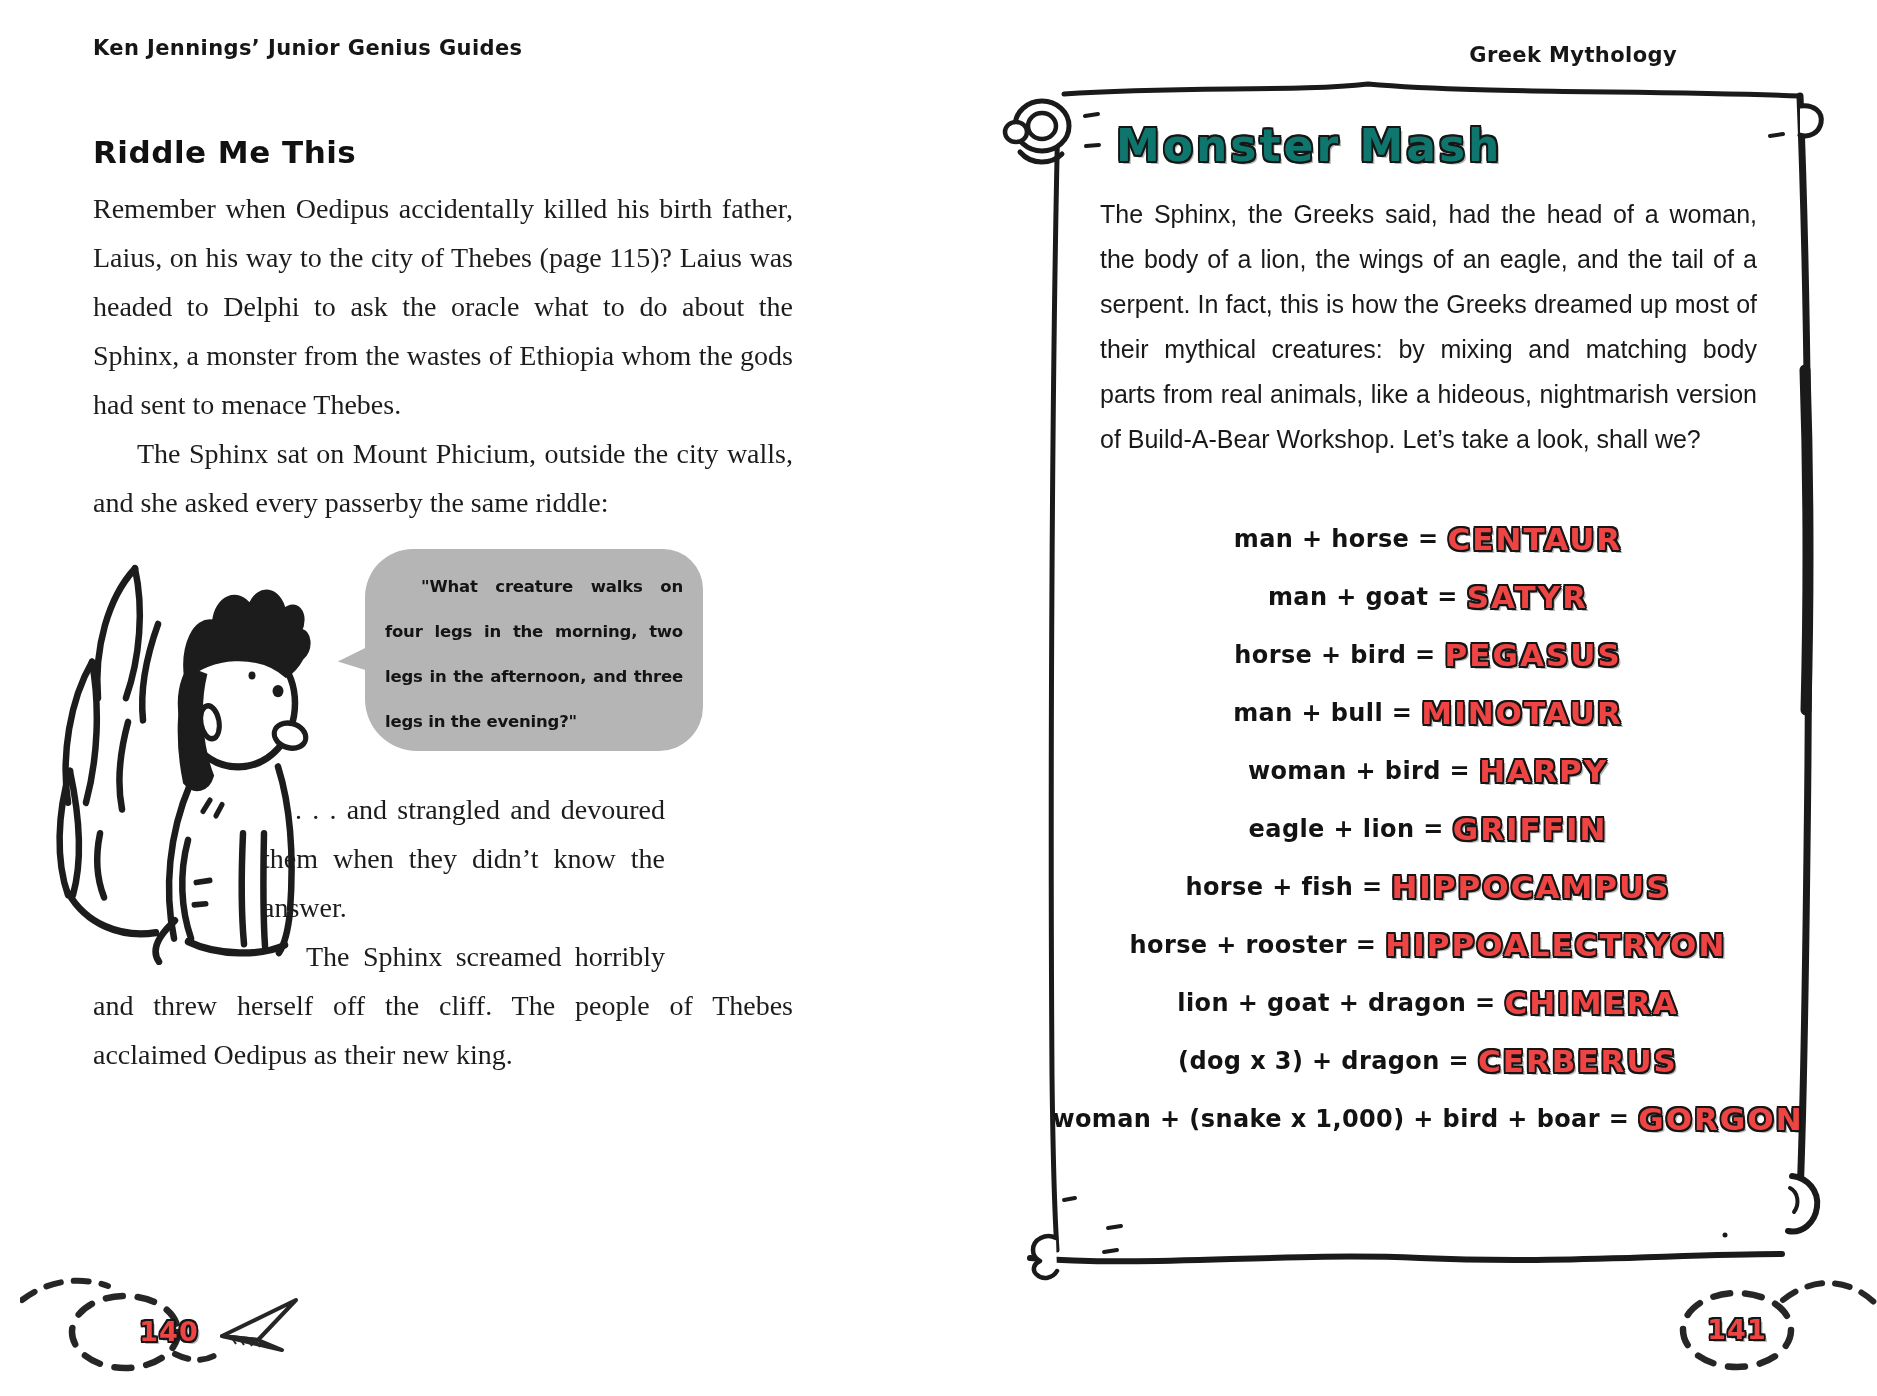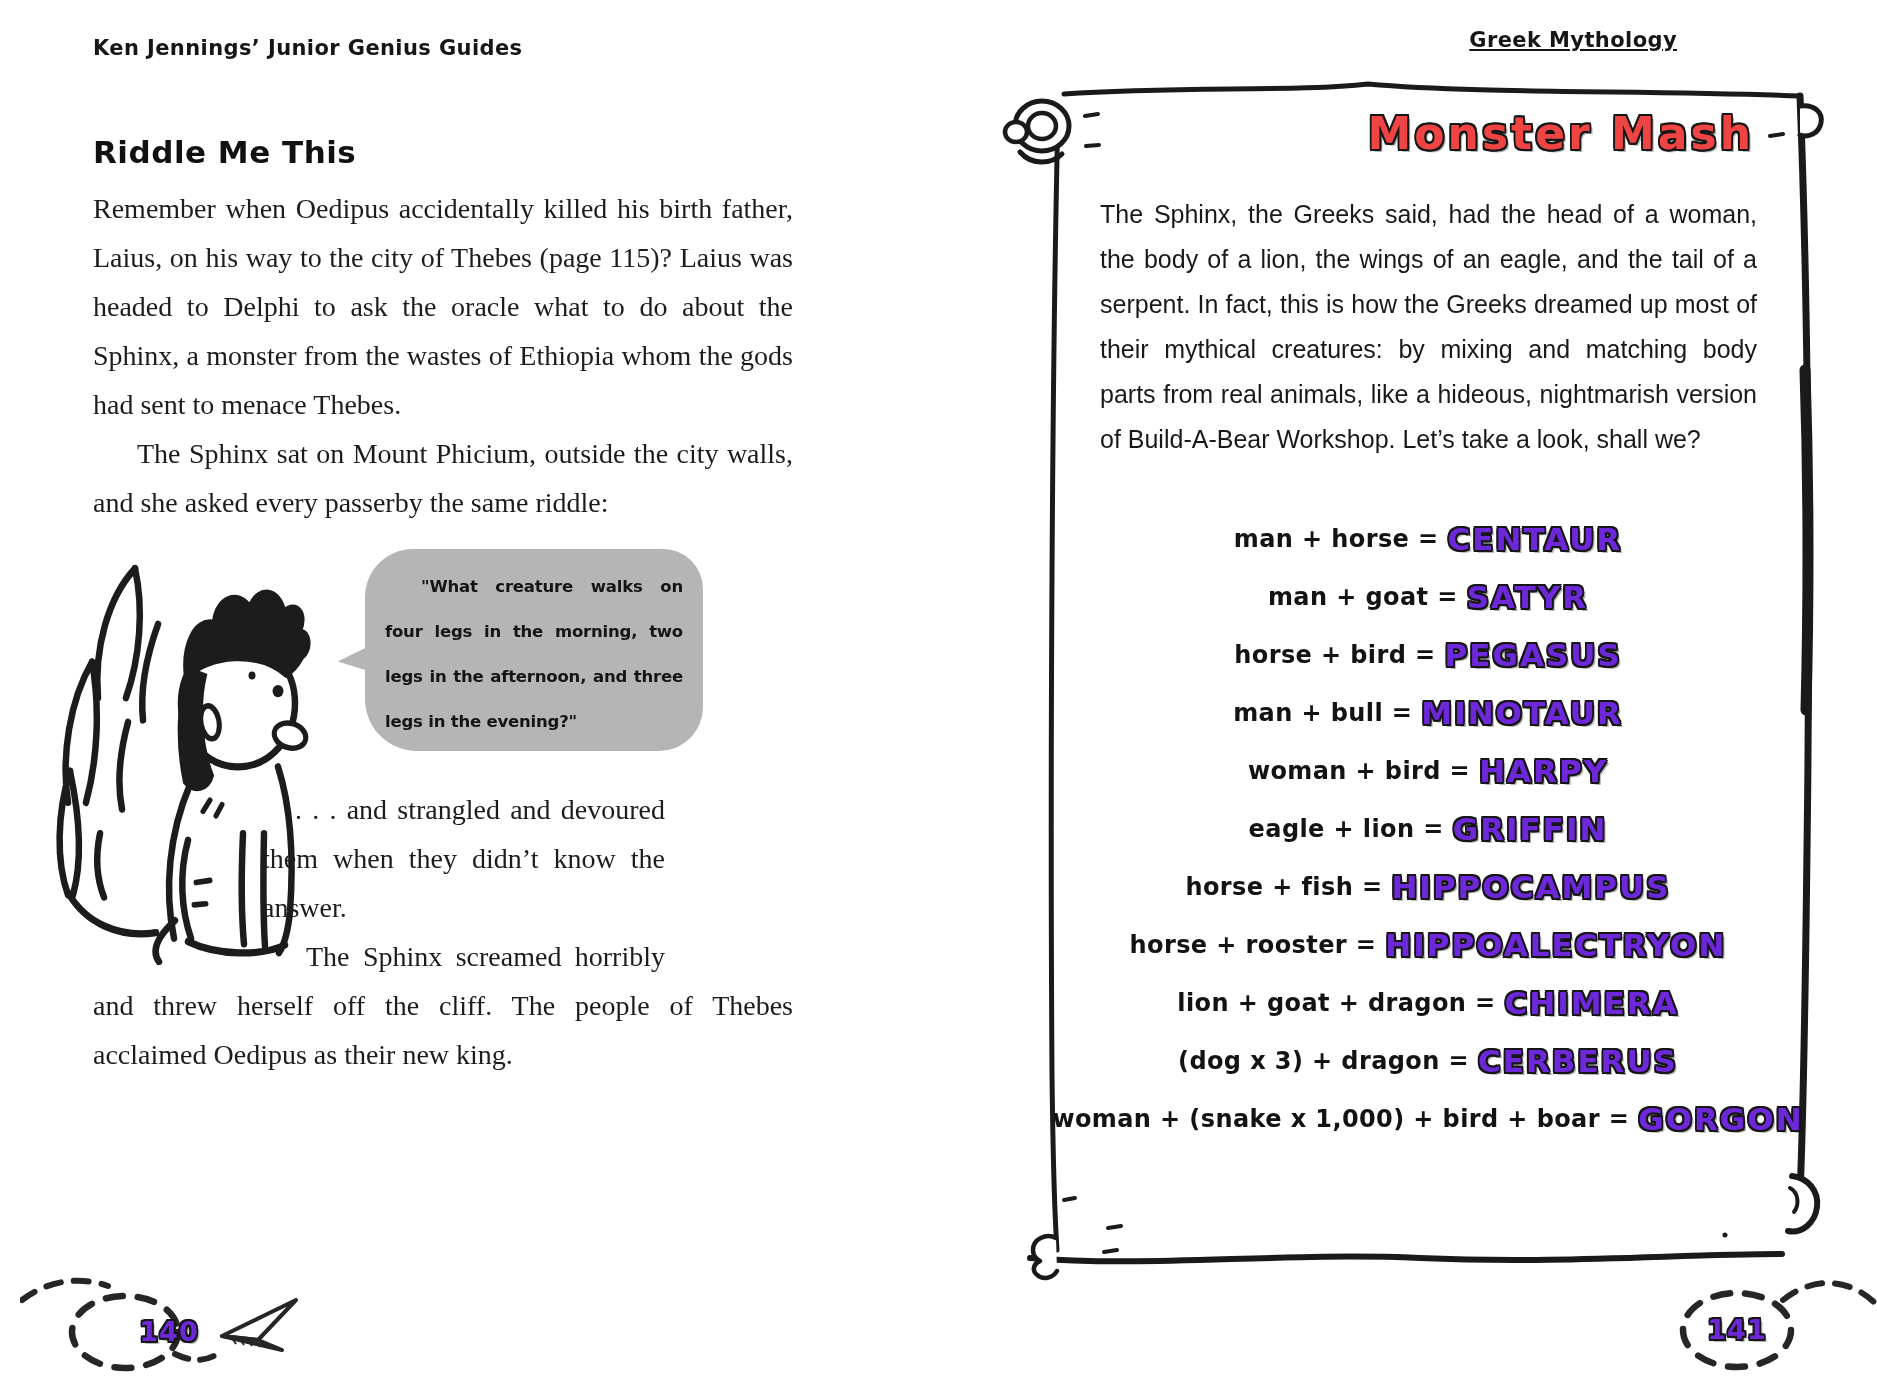--- a/index.html
+++ b/index.html
@@ -8,21 +8,21 @@
     background:#ffffff;color:#1b1b1b;
     font-family:"Liberation Serif", serif;
   }
   
   .running-head{
     position:absolute;
     font-family:"DejaVu Sans", sans-serif;font-weight:700;
     font-size:21px;letter-spacing:0.4px;color:#161616;
   }
   .outline-text{
-    font-family:"DejaVu Sans", sans-serif;font-weight:800;color:#6d28d9;
+    font-family:"DejaVu Sans", sans-serif;font-weight:800;color:#ef4444;
     letter-spacing:2px;
     text-shadow:
       -1.6px -1.6px 0 #161616, 1.6px -1.6px 0 #161616,
       -1.6px  1.6px 0 #161616, 1.6px  1.6px 0 #161616,
       -1.8px 0 0 #161616, 1.8px 0 0 #161616,
       0 -1.8px 0 #161616, 0 1.8px 0 #161616,
       3px 3px 0 rgba(20,20,20,0.30);
   }
   
   .section-title{
@@ -57,22 +57,22 @@
   .wrap-block{overflow:hidden;}
   .spacer-l{float:left;width:169px;height:196px;}
   .spacer-r{float:right;width:128px;height:196px;}
   .pagenum-decor{position:absolute;}
   .pagenum{
     position:absolute;text-align:center;font-size:27px;letter-spacing:1px;
   }
   
   .scroll-frame{position:absolute;left:1000px;top:70px;}
   .scroll-title{
-    position:absolute;left:1100px;top:104px;width:650px;margin:4px;
-    text-align:right;font-size:44px;letter-spacing:3px;color:#ef4444;
+    position:absolute;left:1100px;top:104px;width:650px;margin:16px;
+    text-align:left;font-size:44px;letter-spacing:3px;color:#0f766e;
   }
   .scroll-intro{
     position:absolute;left:1100px;top:192px;width:657px;margin:0;
     font-family:"Liberation Sans", sans-serif;
     font-size:25px;line-height:45px;text-align:justify;color:#191919;
   }
   .scroll-intro .it{}
   .monster-list{position:absolute;left:1058px;top:510px;width:740px;}
   .monster-row{
     height:58px;display:flex;align-items:center;justify-content:center;gap:9px;
@@ -164,21 +164,21 @@
         <path d="M236,71 L240,77"></path>
           <path d="M244,73 L248,78"></path>
       </g>
     </g>
   </svg>
   <div class="pagenum outline-text" style="left:92px;top:1316px;width:66px;margin-left:44px;">140</div>
 </div>
 
 <div>
 
-  <div class="running-head" style="right:200px;top:28px;text-decoration:underline;">Greek Mythology</div>
+  <div class="running-head" style="right:200px;top:43px;">Greek Mythology</div>
 
   <svg class="scroll-frame" width="830" height="1215" viewBox="0 0 830 1215">
     <g stroke="#1a1a1a" fill="none" stroke-linecap="round" stroke-linejoin="round">
 
       <path d="M64,24 C180,16 300,22 368,14 C480,24 650,20 800,26" stroke-width="5"></path>
       <path d="M800,26 C807,200 811,480 807,780 C805,950 803,1070 799,1146" stroke-width="7"></path>
       <path d="M805,300 C809,420 809,520 806,640" stroke-width="11"></path>
       <path d="M30,1188 C150,1198 280,1182 420,1188 C560,1194 680,1184 782,1184" stroke-width="6"></path>
       <path d="M58,42 C52,300 50,700 52,1005 C53,1090 55,1150 57,1180" stroke-width="5"></path>
 

